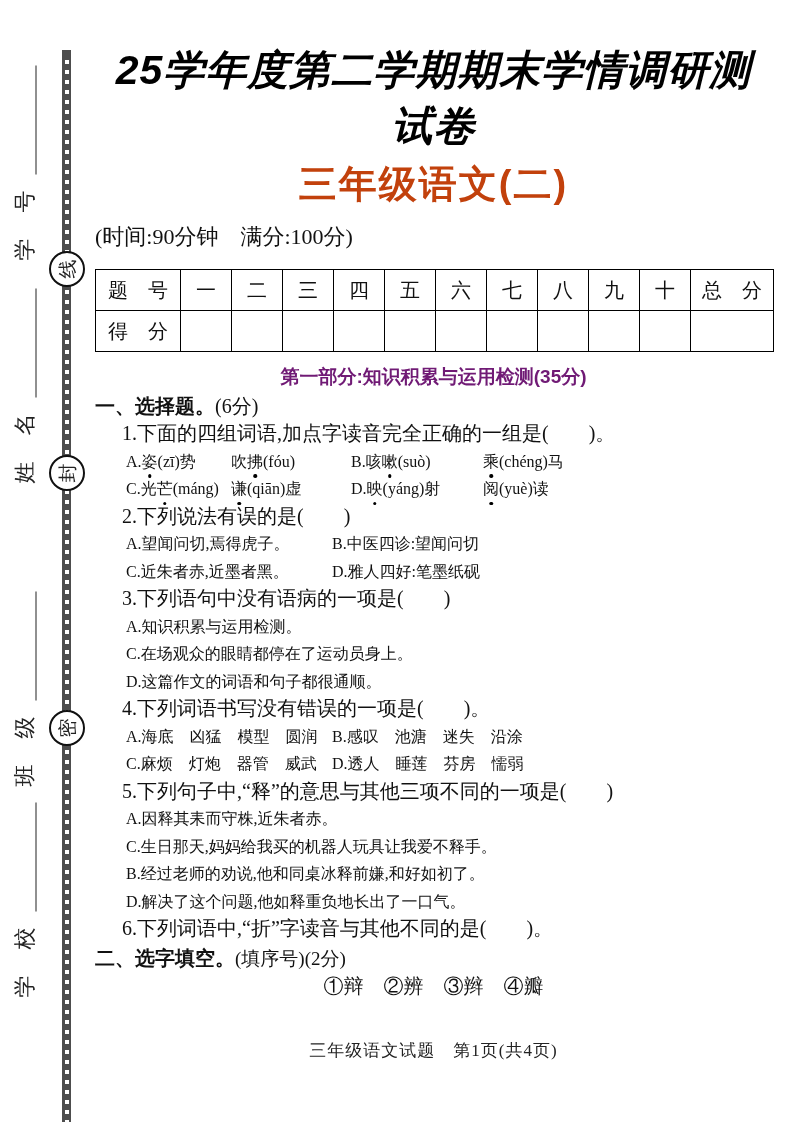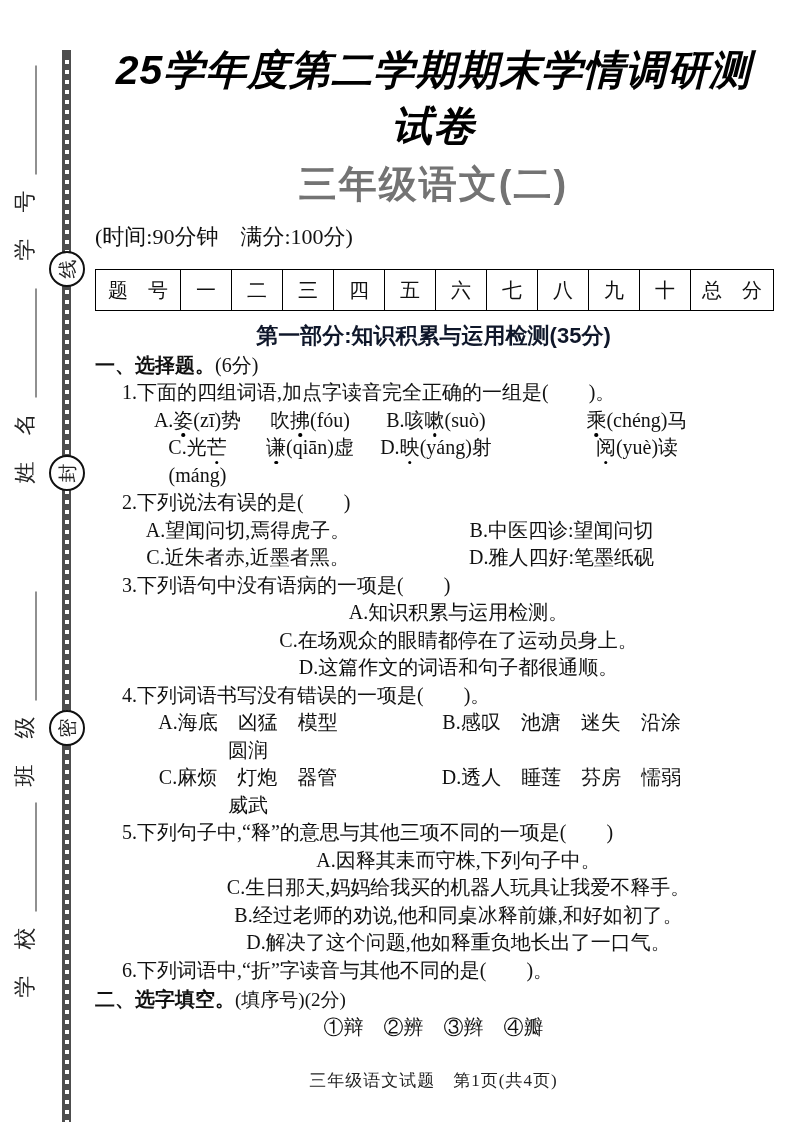--- a/index.html
+++ b/index.html
@@ -21,41 +21,41 @@
   .seal{position:absolute;left:49px;width:32px;height:32px;border:2px solid #111;border-radius:50%;
     background:#fff;display:flex;align-items:center;justify-content:center;z-index:2;}
   .seal span{display:inline-block;transform:rotate(-90deg);font-size:19px;color:#222;}
   .s1{top:251px}.s2{top:455px}.s3{top:710px}
 
   
   .content{position:absolute;left:95px;top:0;width:677px;}
   .title{margin-top:42px;text-align:center;font-family:"Liberation Sans","DejaVu Sans",sans-serif;
     font-weight:bold;font-size:41px;line-height:56px;letter-spacing:1px;color:#000;font-style:italic;}
   .subtitle{margin-top:4px;text-align:center;font-family:"Liberation Sans","DejaVu Sans",sans-serif;
-    font-weight:bold;font-size:38px;line-height:52px;letter-spacing:2px;color:#737373;}
+    font-weight:bold;font-size:38px;line-height:52px;letter-spacing:2px;color:#c2410c;}
   .info{margin-top:12px;text-align:left;font-size:22px;line-height:30px;}
 
   table.score-table{margin-top:17px;width:677px;border-collapse:collapse;table-layout:fixed;}
   table.score-table td{border:1.6px solid #000;height:40px;text-align:center;
     font-size:20px;padding:0;}
   .part-heading{margin-top:11px;text-align:center;font-family:"Liberation Sans","DejaVu Sans",sans-serif;
-    font-weight:bold;font-size:22px;line-height:28px;color:#0f172a;}
+    font-weight:bold;font-size:19px;line-height:28px;color:#701a75;}
   .sec-title{margin-top:1px;font-size:20px;line-height:28px;}
   .sec-title .b{font-family:"Liberation Sans","DejaVu Sans",sans-serif;font-weight:bold;}
   .sec-title .note{font-size:19px;}
   .q{margin-left:27px;font-size:20px;line-height:27.5px;}
-  .opt{margin-left:50px;font-size:20px;line-height:27.5px;text-align:center;}
+  .opt{margin-left:31px;font-size:16px;line-height:27.5px;}
   .grid-q1{display:grid;grid-template-columns:105px 120px 132px auto;}
   .grid2{display:grid;grid-template-columns:206px auto;}
   .grid4{display:grid;grid-template-columns:88px 88px 88px auto;}
   .center-line{text-align:center;font-size:20px;line-height:27.5px;}
   .em{position:relative;display:inline-block;}
   .em::after{content:'';position:absolute;left:50%;bottom:-2.5px;width:3.5px;height:3.5px;
     background:#000;border-radius:50%;transform:translateX(-50%);}
-  .footer{position:absolute;left:95px;top:1069px;width:677px;text-align:center;
+  .footer{position:absolute;left:95px;top:1039px;width:677px;text-align:center;
     font-size:17px;color:#222;letter-spacing:1px;}
 </style>
 </head>
 <body>
 
 <div class="page">
 
   <div class="binding">
     <div class="strip">
       <div class="strip-dashes"></div>
@@ -117,20 +117,34 @@
         <td>三</td>
         <td>四</td>
         <td>五</td>
         <td>六</td>
         <td>七</td>
         <td>八</td>
         <td>九</td>
         <td>十</td>
         <td>总　分</td>
       </tr>
+      <tr>
+        <td>得　分</td>
+        <td></td>
+        <td></td>
+        <td></td>
+        <td></td>
+        <td></td>
+        <td></td>
+        <td></td>
+        <td></td>
+        <td></td>
+        <td></td>
+        <td></td>
+      </tr>
     </tbody>
       </table>
 
     <div class="part-heading">第一部分:知识积累与运用检测(35分)</div>
 
     <div class="sec-title">
       <span class="b">一、选择题。</span><span>(6分)</span>
     </div>
 
     <div class="q">1.下面的四组词语,加点字读音完全正确的一组是(　　)。</div>
@@ -160,21 +174,21 @@
 
     <div class="q">4.下列词语书写没有错误的一项是(　　)。</div>
     <div class="opt grid2">
       <span>A.海底　凶猛　模型　圆润</span>
       <span>B.感叹　池溏　迷失　沿涂</span>
       <span>C.麻烦　灯炮　器管　威武</span>
       <span>D.透人　睡莲　芬房　懦弱</span>
     </div>
 
     <div class="q">5.下列句子中,“释”的意思与其他三项不同的一项是(　　)</div>
-    <div class="opt">A.因释其耒而守株,下列句子中。</div>
+    <div class="opt">A.因释其耒而守株,近朱者赤。</div>
     <div class="opt">C.生日那天,妈妈给我买的机器人玩具让我爱不释手。</div>
     <div class="opt">B.经过老师的劝说,他和同桌冰释前嫌,和好如初了。</div>
     <div class="opt">D.解决了这个问题,他如释重负地长出了一口气。</div>
 
     <div class="q">6.下列词语中,“折”字读音与其他不同的是(　　)。</div>
 
     <div class="sec-title">
       <span class="b">二、选字填空。</span><span class="note">(填序号)</span><span class="note">(2分)</span>
     </div>
     <div class="center-line">①辩　②辨　③辫　④瓣</div>

